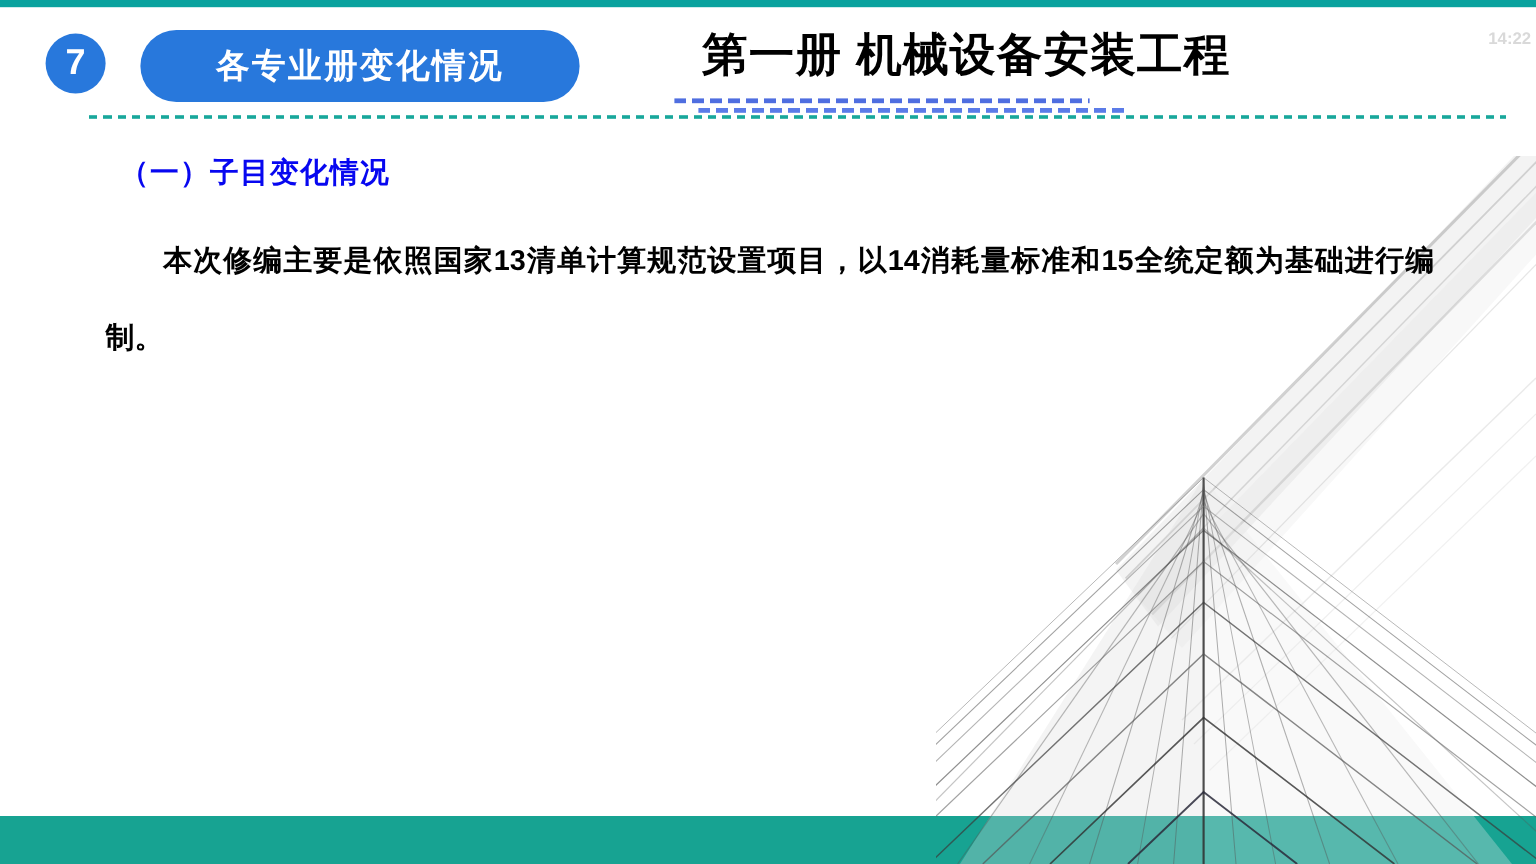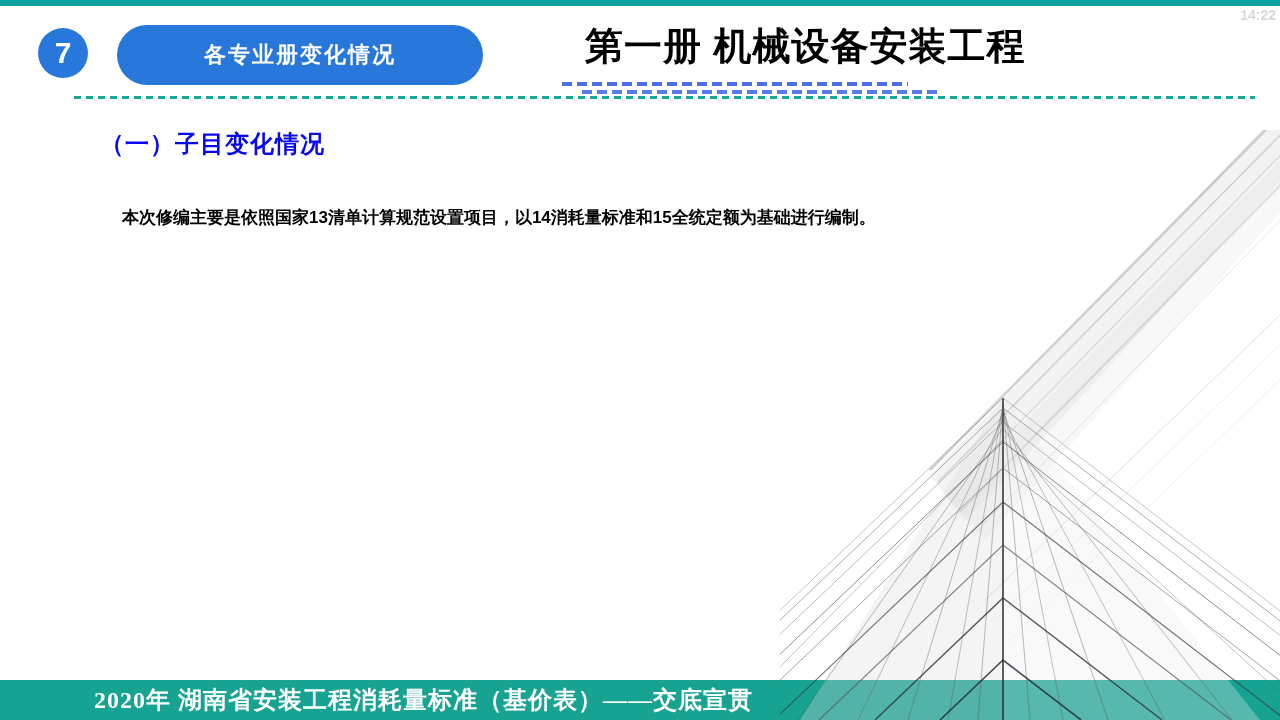--- a/index.html
+++ b/index.html
@@ -6,34 +6,34 @@
   html,body { background:#e8e8e8; }
   .slide {
     position:relative; width:1280px; height:720px;
     background:#ffffff; overflow:hidden;
     font-family:"Liberation Sans","DejaVu Sans",sans-serif;
   }
   
   .top-strip { position:absolute; left:0; top:0; width:1280px; height:6px; background:#0aa29e; }
   
   .clock {
-    position:absolute; left:1232px; top:7px; width:44px;
+    position:absolute; left:1232px; top:24px; width:44px;
     font-size:14px; font-weight:bold; color:#d9d9d9; text-align:right;
   }
   
   .num-circle {
     position:absolute; left:38px; top:28px; width:50px; height:50px;
     background:#2878dc; border-radius:50%;
     color:#fff; font-size:30px; font-weight:bold;
     display:flex; align-items:center; justify-content:center;
   }
   .header-pill {
     position:absolute; left:117px; top:25px; width:366px; height:60px;
     background:#2878dc; border-radius:30px;
-    color:#fff; font-size:22px; font-weight:bold; letter-spacing:2px;
+    color:#fff; font-size:28px; font-weight:bold; letter-spacing:2px;
     display:flex; align-items:center; justify-content:center;
   }
   .slide-title {
     position:absolute; left:585px; top:22px; height:48px;
     color:#000; font-size:38px; font-weight:900; letter-spacing:1px;
     line-height:48px; white-space:nowrap;
   }
   
   .dash-blue-1 {
     position:absolute; left:562px; top:82px; width:346px; height:4px;
@@ -51,21 +51,21 @@
   .section-heading {
     position:absolute; left:100px; top:128px;
     color:#0707f0; font-size:24px; font-weight:900; letter-spacing:1px;
     white-space:nowrap;
   }
   
   .body-text {
     position:absolute; left:88px; top:186px; width:1107px; z-index:3;
   }
   .body-line {
-    font-size:17px; font-weight:bold; color:#000;
+    font-size:24px; font-weight:bold; color:#000;
     line-height:64px; text-align:justify; text-align-last:left;
   }
   .body-line.fill { text-align-last:justify; }
   .body-line.indent { text-indent:2em; }
   
   .footer-bar {
     position:absolute; left:0; top:680px; width:1280px; height:40px;
     background:#17a392; z-index:1;
   }
   .footer-text {
@@ -151,19 +151,18 @@
       <polyline points="-69,590 223,312 584,590" stroke="#444444" stroke-width="1.0" opacity="0.60"></polyline>
       <polyline points="-42,590 223,338 551,590" stroke="#666666" stroke-width="1.0" opacity="0.60"></polyline>
       <polyline points="-6,590 223,372 506,590" stroke="#3a3a3a" stroke-width="1.2" opacity="0.70"></polyline>
       <polyline points="39,590 223,415 451,590" stroke="#555555" stroke-width="1.2" opacity="0.70"></polyline>
       <polyline points="95,590 223,468 382,590" stroke="#2f2f2f" stroke-width="1.4" opacity="0.80"></polyline>
       <polyline points="160,590 223,530 301,590" stroke="#2a2a3a" stroke-width="1.6" opacity="0.85"></polyline>
     </g>
   </svg>
 
   <div class="footer-bar"></div>
-  <div class="footer-text">2020年  湖南省安装工程消耗量标准（基价表）——交底宣贯</div>
 
   <div class="body-text" id="body-text">
       <div class="body-line indent">本次修编主要是依照国家13清单计算规范设置项目，以14消耗量标准和15全统定额为基础进行编制。</div>
     </div>
 
 </div>
 
 </body></html>

